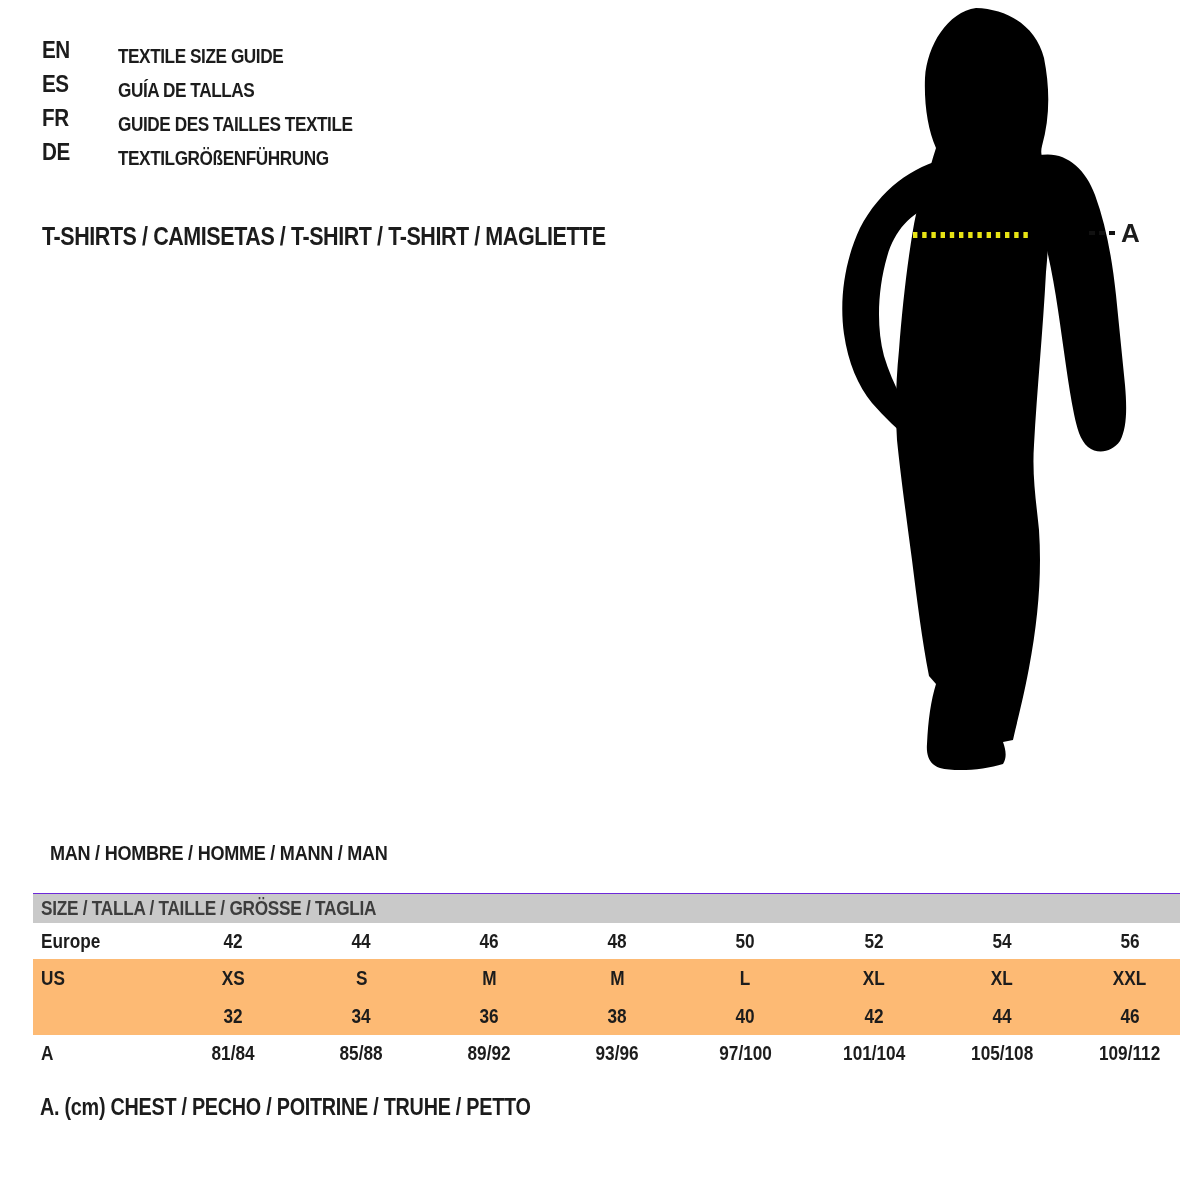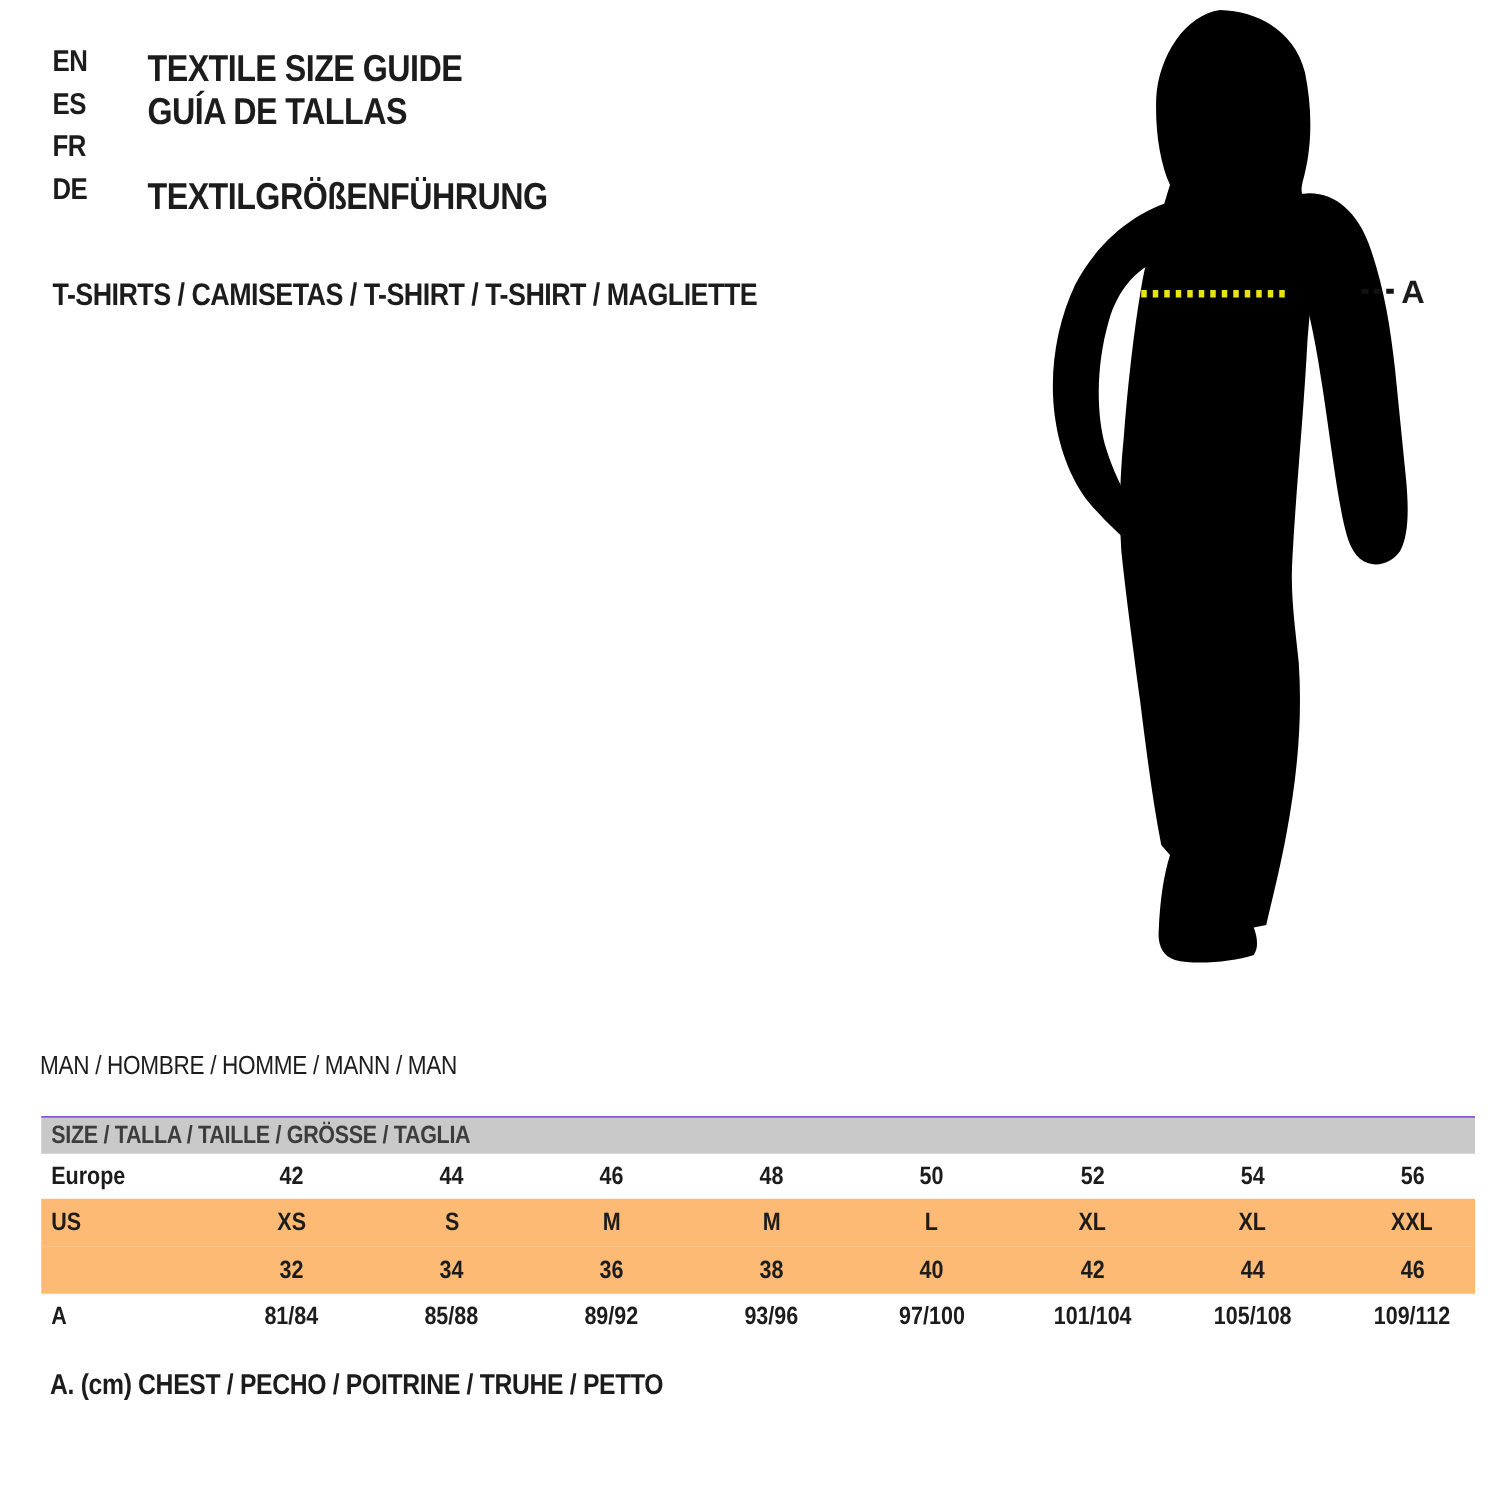--- a/index.html
+++ b/index.html
@@ -8,32 +8,32 @@
     font-family:"Liberation Sans","DejaVu Sans",sans-serif;color:#1c1c1c;
   }
   .abs{position:absolute;}
   .cond{display:inline-block;transform:scaleX(0.86);transform-origin:0 50%;white-space:nowrap;}
   .condC{display:inline-block;transform:scaleX(0.86);transform-origin:50% 50%;white-space:nowrap;}
 
   
   #langs{top:33px;left:42px;}
   .lang-row{display:flex;height:34px;align-items:center;}
   .lang-code{width:76px;font-size:24px;font-weight:700;letter-spacing:-0.5px;}
-  .lang-label{font-size:30px;font-weight:700;letter-spacing:-0.5px;margin-top:12px;}
+  .lang-label{font-size:20px;font-weight:700;letter-spacing:-0.5px;margin-top:12px;}
 
   
   #cats{top:220px;left:42px;}
   .cat-line{height:32px;font-size:25px;font-weight:700;letter-spacing:-0.5px;display:flex;align-items:center;}
 
   
   #figure-svg{top:0;left:0;width:1200px;height:1200px;}
   #measure-label{top:218px;left:1121px;font-size:26px;font-weight:700;}
 
   
-  #section-title{top:841px;left:32px;font-size:21px;font-weight:400;letter-spacing:-0.3px;}
+  #section-title{top:841px;left:50px;font-size:21px;font-weight:700;letter-spacing:-0.3px;}
 
   
   #size-table{top:893px;left:33px;width:1147px;}
   #table-header{
     height:30px;background:#c9c9c9;border-top:1px solid #6d28d9;box-sizing:border-box;
     display:flex;align-items:center;padding-left:8px;
     font-size:20px;font-weight:700;color:#3d3d3d;letter-spacing:-0.3px;
   }
   .t-row{display:flex;align-items:center;font-size:20px;font-weight:700;gap:28px;}
   .t-row.shaded{background:#fdba74;}
@@ -54,20 +54,21 @@
     <div class="lang-row">
       <span class="lang-code"><span class="cond">EN</span></span>
       <span class="lang-label"><span class="cond">TEXTILE SIZE GUIDE</span></span>
     </div>
     <div class="lang-row">
       <span class="lang-code"><span class="cond">ES</span></span>
       <span class="lang-label"><span class="cond">GUÍA DE TALLAS</span></span>
     </div>
     <div class="lang-row">
       <span class="lang-code"><span class="cond">FR</span></span>
+      <span class="lang-label"><span class="cond">GUIDE DES TAILLES TEXTILE</span></span>
     </div>
     <div class="lang-row">
       <span class="lang-code"><span class="cond">DE</span></span>
       <span class="lang-label"><span class="cond">TEXTILGRÖßENFÜHRUNG</span></span>
     </div>
   </div>
 
   <div id="cats" class="abs">
     <div class="cat-line">
         <span class="cond">T-SHIRTS / CAMISETAS / T-SHIRT / T-SHIRT / MAGLIETTE</span>

